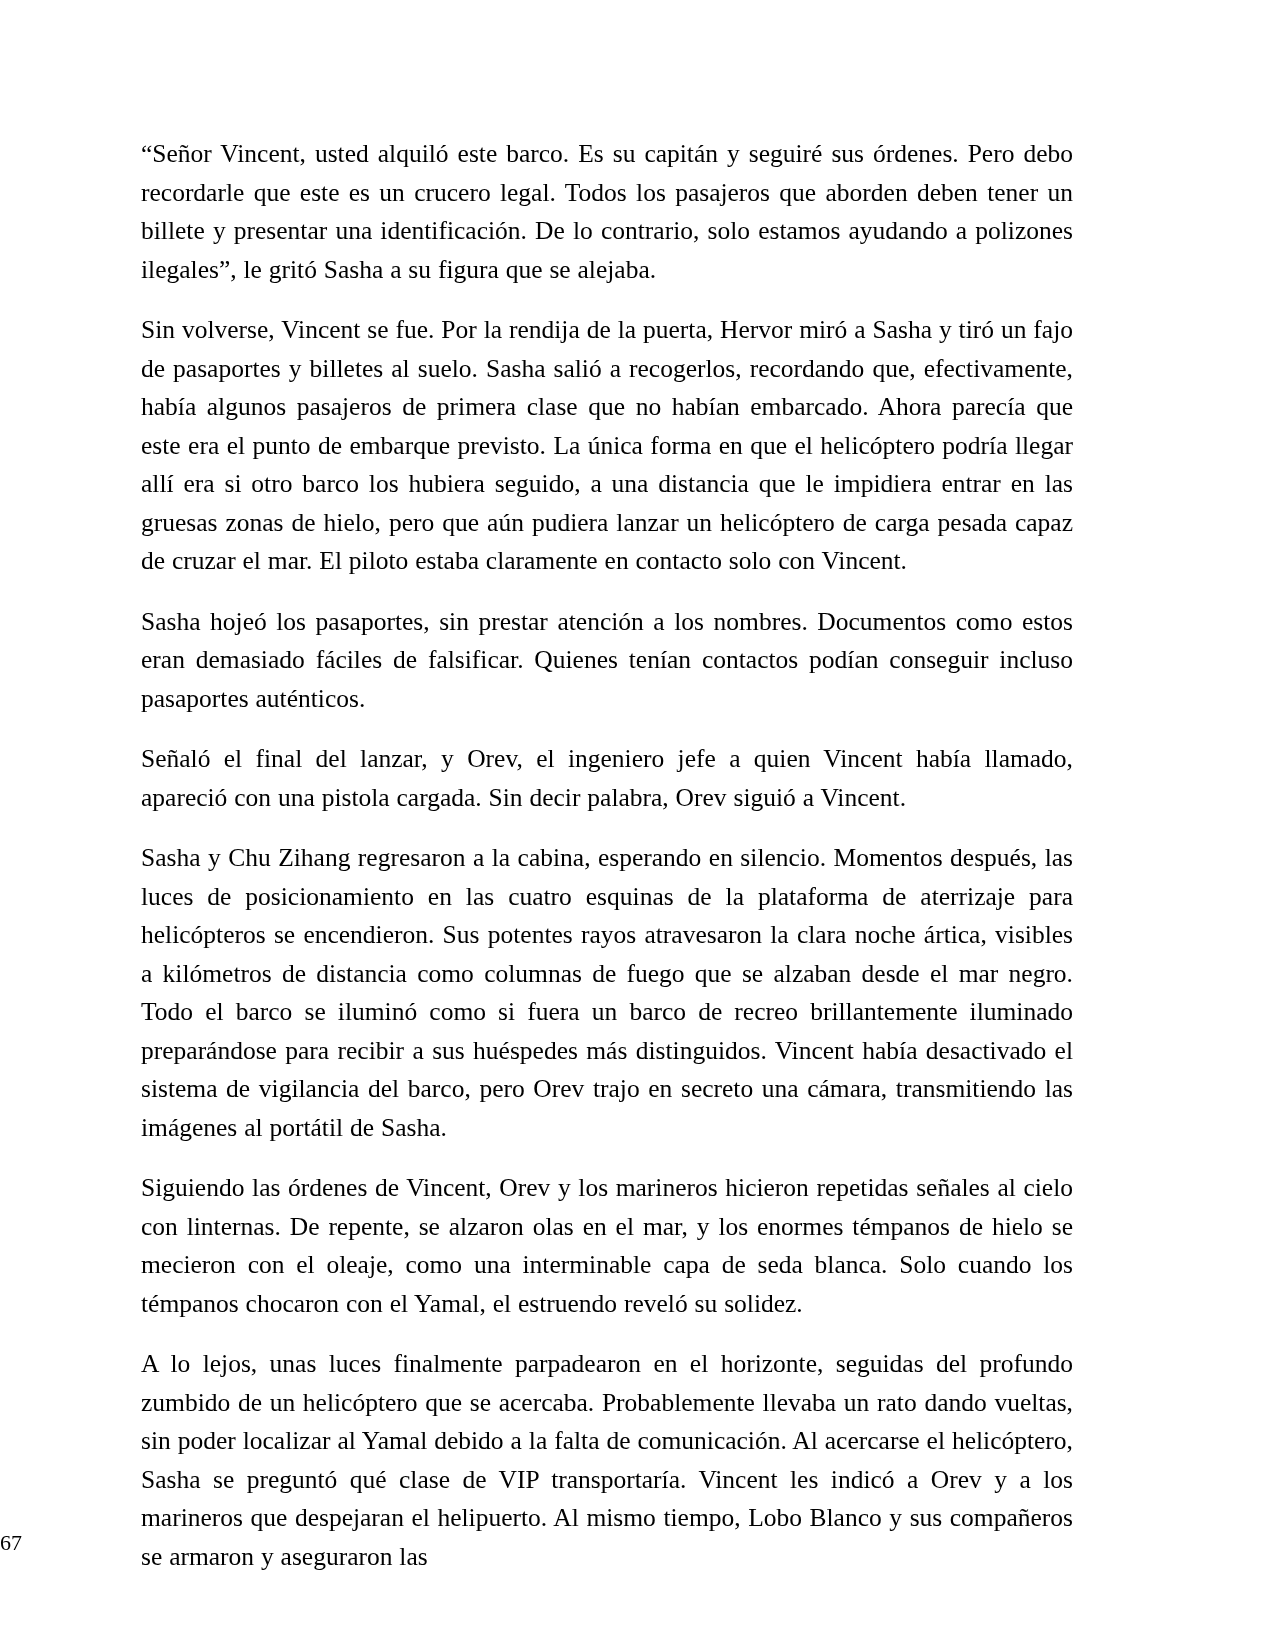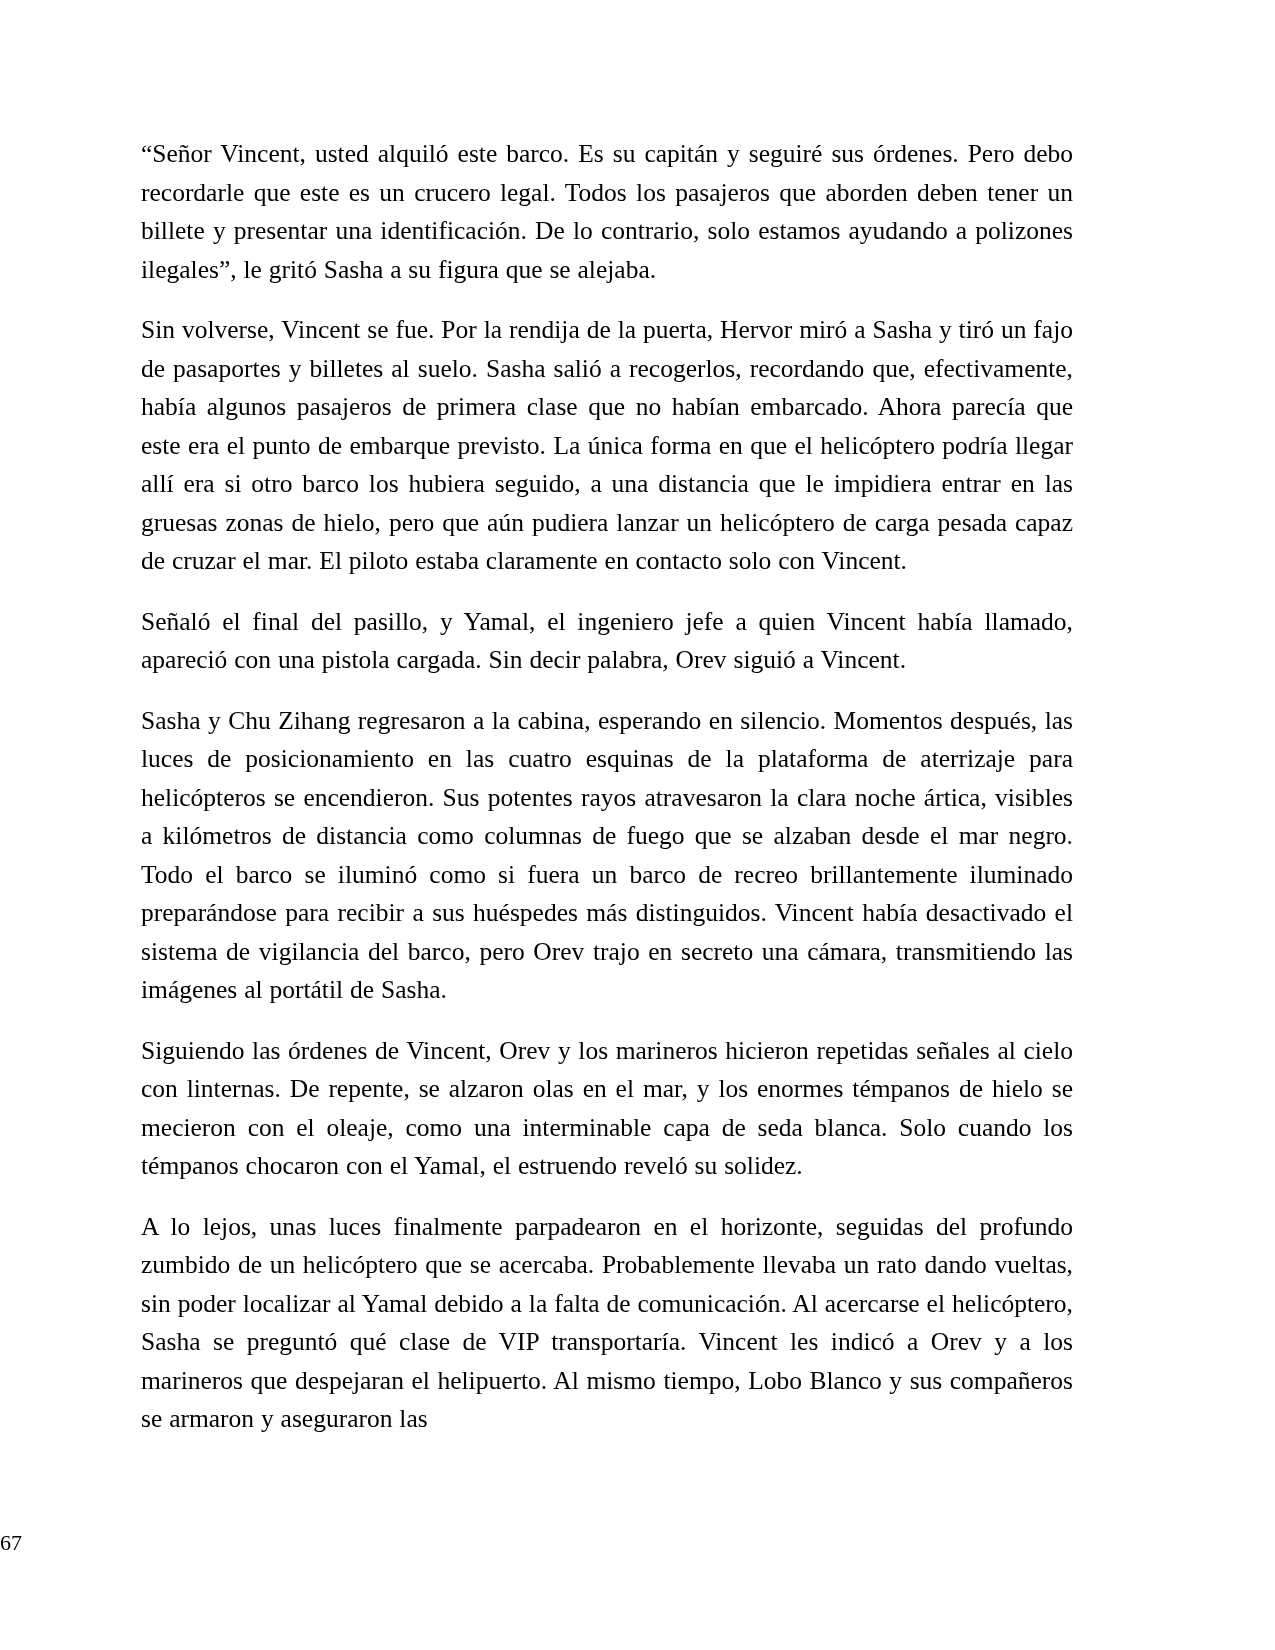--- a/index.html
+++ b/index.html
@@ -52,19 +52,20 @@
     font-family: "Liberation Serif", "DejaVu Serif", serif;
   }
 </style>
 </head>
 <body>
 
 <div class="page">
   <div class="content">
     <p class="para">“Señor Vincent, usted alquiló este barco. Es su capitán y seguiré sus órdenes. Pero debo recordarle que este es un crucero legal. Todos los pasajeros que aborden deben tener un billete y presentar una identificación. De lo contrario, solo estamos ayudando a polizones ilegales”, le gritó Sasha a su figura que se alejaba.</p>
     <p class="para">Sin volverse, Vincent se fue. Por la rendija de la puerta, Hervor miró a Sasha y tiró un fajo de pasaportes y billetes al suelo. Sasha salió a recogerlos, recordando que, efectivamente, había algunos pasajeros de primera clase que no habían embarcado. Ahora parecía que este era el punto de embarque previsto. La única forma en que el helicóptero podría llegar allí era si otro barco los hubiera seguido, a una distancia que le impidiera entrar en las gruesas zonas de hielo, pero que aún pudiera lanzar un helicóptero de carga pesada capaz de cruzar el mar. El piloto estaba claramente en contacto solo con Vincent.</p>
-    <p class="para">Señaló el final del pasillo, y Yamal, el ingeniero jefe a quien Vincent había llamado, apareció con una pistola cargada. Sin decir palabra, Orev siguió a Vincent.</p>
+    <p class="para">Sasha hojeó los pasaportes, sin prestar atención a los nombres. Documentos como estos eran demasiado fáciles de falsificar. Quienes tenían contactos podían conseguir incluso pasaportes auténticos.</p>
+    <p class="para">Señaló el final del lanzar, y Orev, el ingeniero jefe a quien Vincent había llamado, apareció con una pistola cargada. Sin decir palabra, Orev siguió a Vincent.</p>
     <p class="para">Sasha y Chu Zihang regresaron a la cabina, esperando en silencio. Momentos después, las luces de posicionamiento en las cuatro esquinas de la plataforma de aterrizaje para helicópteros se encendieron. Sus potentes rayos atravesaron la clara noche ártica, visibles a kilómetros de distancia como columnas de fuego que se alzaban desde el mar negro. Todo el barco se iluminó como si fuera un barco de recreo brillantemente iluminado preparándose para recibir a sus huéspedes más distinguidos. Vincent había desactivado el sistema de vigilancia del barco, pero Orev trajo en secreto una cámara, transmitiendo las imágenes al portátil de Sasha.</p>
     <p class="para">Siguiendo las órdenes de Vincent, Orev y los marineros hicieron repetidas señales al cielo con linternas. De repente, se alzaron olas en el mar, y los enormes témpanos de hielo se mecieron con el oleaje, como una interminable capa de seda blanca. Solo cuando los témpanos chocaron con el Yamal, el estruendo reveló su solidez.</p>
     <p class="para">A lo lejos, unas luces finalmente parpadearon en el horizonte, seguidas del profundo zumbido de un helicóptero que se acercaba. Probablemente llevaba un rato dando vueltas, sin poder localizar al Yamal debido a la falta de comunicación. Al acercarse el helicóptero, Sasha se preguntó qué clase de VIP transportaría. Vincent les indicó a Orev y a los marineros que despejaran el helipuerto. Al mismo tiempo, Lobo Blanco y sus compañeros se armaron y aseguraron las</p>
   </div>
   <div class="page-number">67</div>
 </div>
 
 </body></html>

